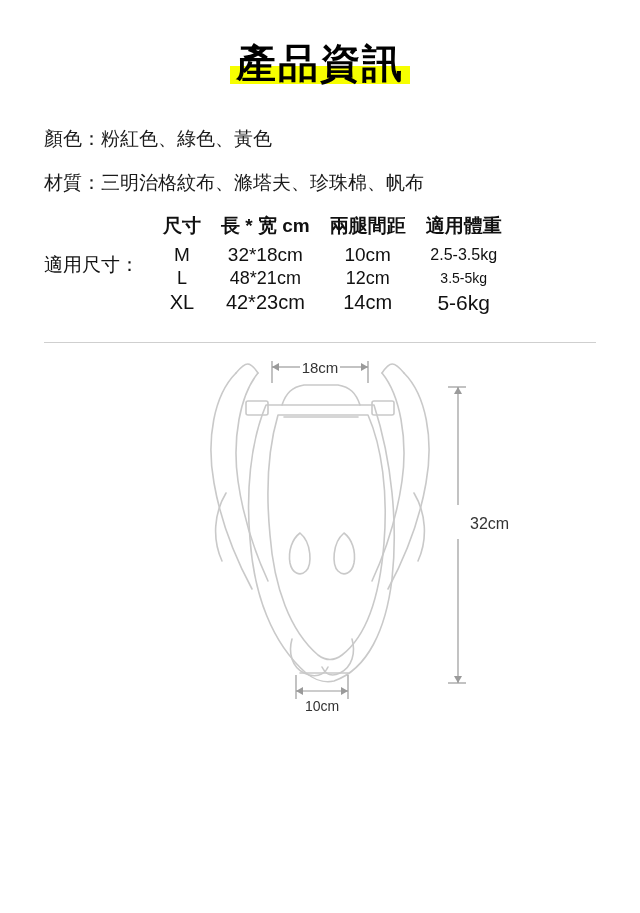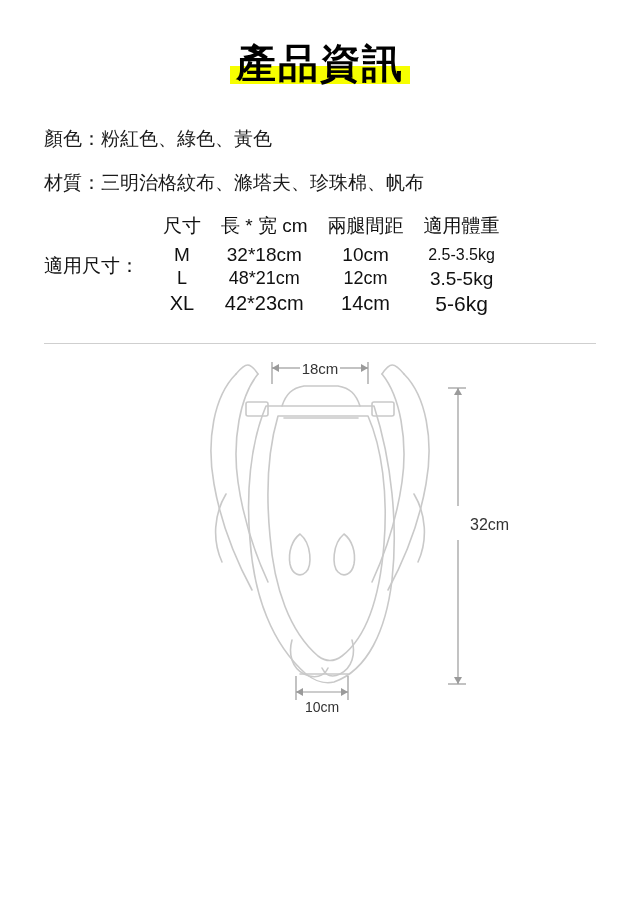--- a/index.html
+++ b/index.html
@@ -82,37 +82,37 @@
     line-height: 1.6;
     padding-top: 2px;
     white-space: nowrap;
     margin-right: 14px;
   }
   .size-table {
     border-collapse: collapse;
     font-size: 19px;
   }
   .size-table th {
-    font-weight: normal;
+    font-weight: bold;
     padding: 0 10px 4px 10px;
     text-align: center;
     white-space: nowrap;
     margin-top: 32px;
   }
   .size-table td {
     padding: 1px 10px;
     text-align: center;
     white-space: nowrap;
   }
   .size-table td.c0 { font-size: 19px; }
   .size-table tr.r0 td { font-size: 19px; }
   .size-table tr.r1 td { font-size: 18px; }
   .size-table tr.r2 td { font-size: 20px; }
   .size-table tr.r0 td.weight { font-size: 16px; }
-  .size-table tr.r1 td.weight { font-size: 19px; }
+  .size-table tr.r1 td.weight { font-size: 14px; }
   .size-table tr.r2 td.weight { font-size: 21px; }
 
   
   .divider {
     margin: 26px 44px 0 44px;
     border-top: 1px solid #cfcfcf;
   }
 
   
   .diagram {

